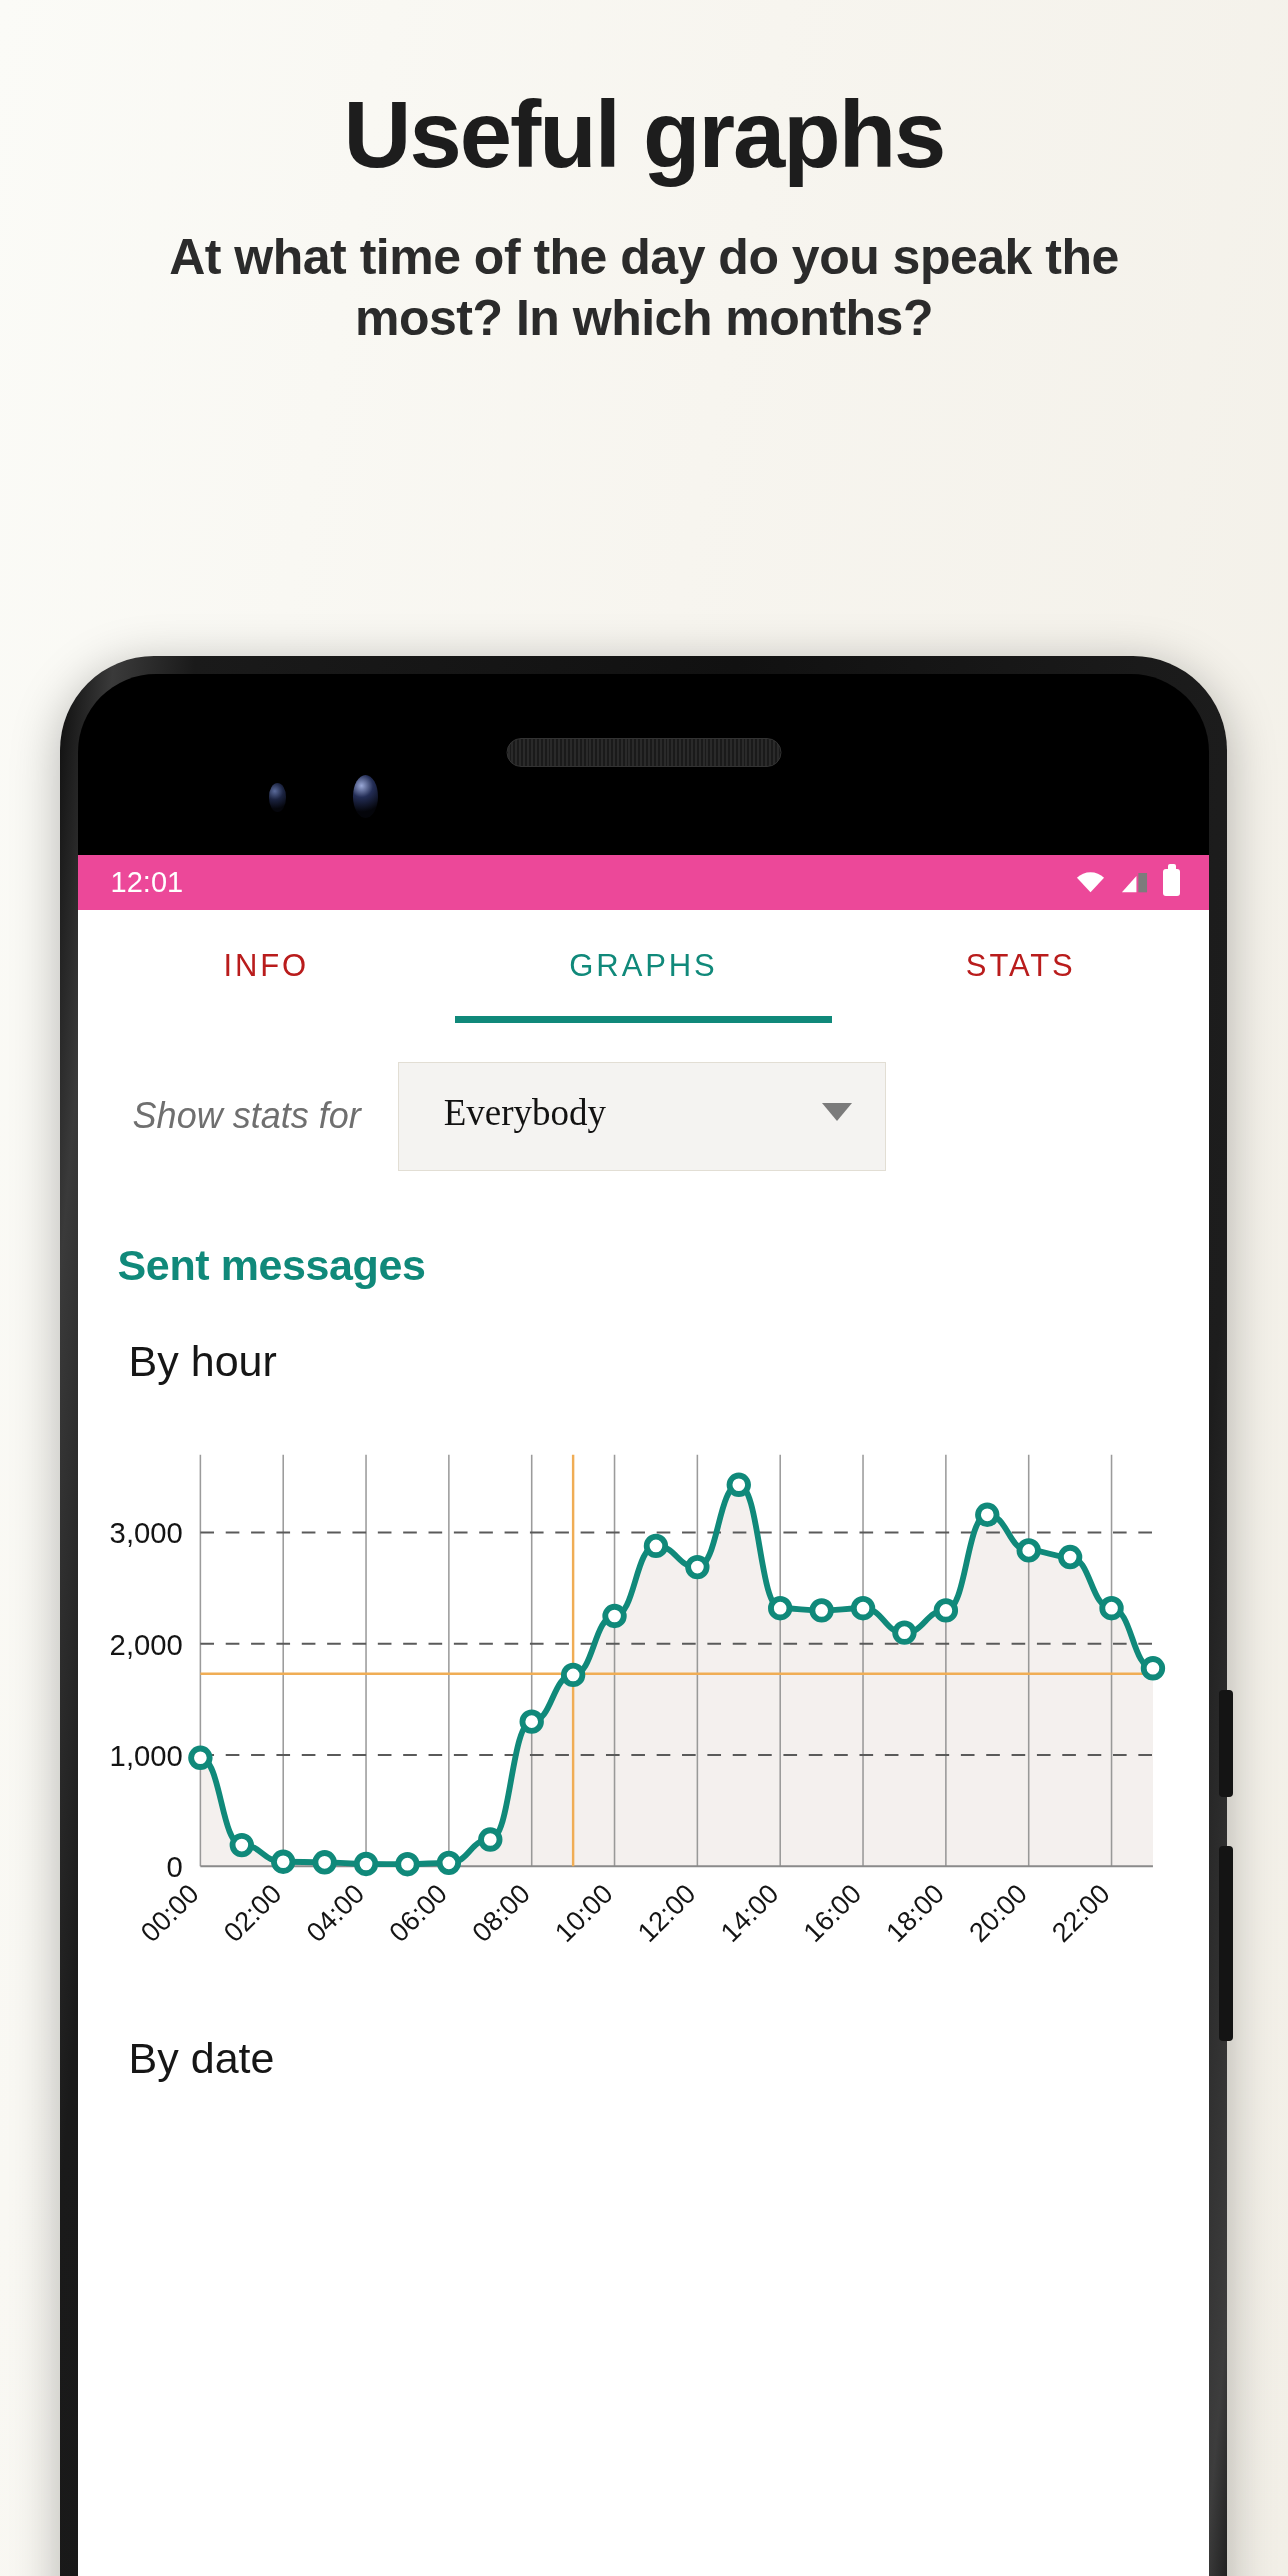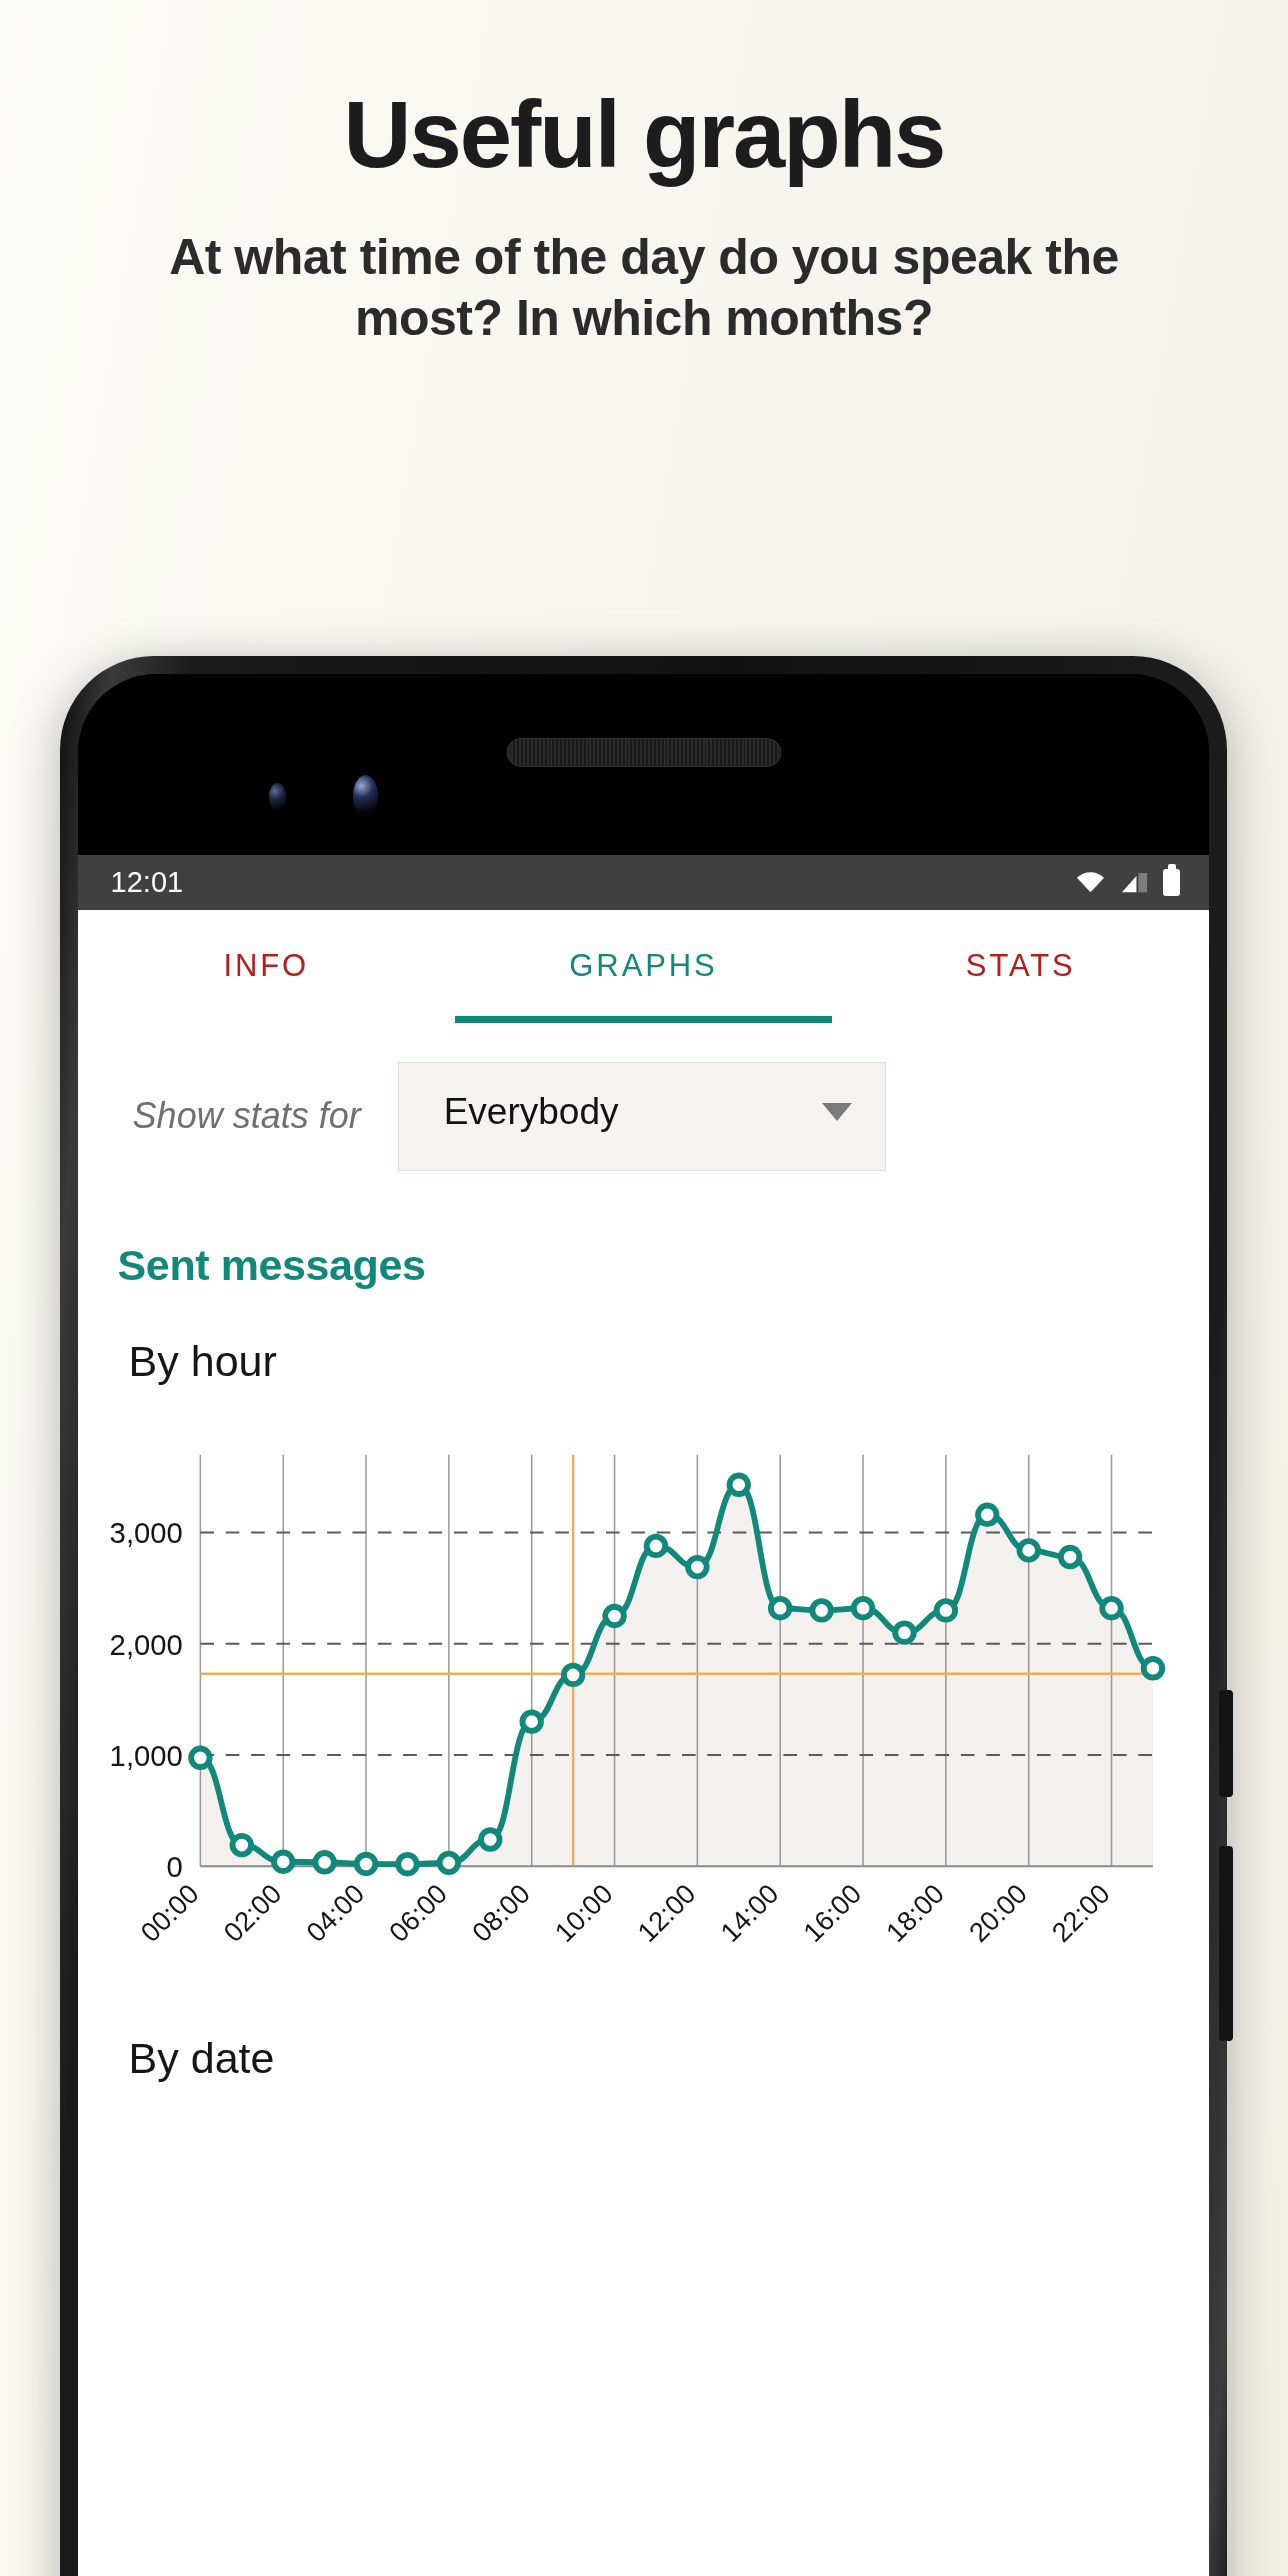--- a/index.html
+++ b/index.html
@@ -46,21 +46,21 @@
   .cam {
     position:absolute; border-radius:50%;
     background:radial-gradient(circle at 34% 28%,#5a6a9a 0%,#1b2340 36%,#05060c 75%);
   }
   .cam.a { left:191px; top:109px; width:17.6px; height:29px; }
   .cam.b { left:275px; top:101px; width:25px; height:43px;
     background:radial-gradient(circle at 34% 25%,#9aa8d6 0%,#232d55 32%,#04050a 72%); }
 
   
   .statusbar {
-    height:55px; background:#404040; display:flex; align-items:center;
+    height:55px; background:#ec4899; display:flex; align-items:center;
     justify-content:space-between; padding:0 29px 0 33px;
   }
   .clock { color:#fff; font-size:29px; font-weight:500; }
   .sysicons { display:flex; align-items:center; gap:13.7px; }
   .ic-wifi { width:31px; height:23.4px; }
   .ic-sig  { width:29px; height:23.4px; }
   .ic-bat  { width:17.6px; height:27px; background:#fff; border-radius:2.9px; position:relative; }
   .ic-bat::before { content:""; position:absolute; top:-4.9px; left:4.9px; width:7.8px; height:4.9px;
     background:#fff; border-radius:2px 2px 0 0; }
 
@@ -79,21 +79,21 @@
     height:6.8px; background:#10897a;
   }
 
   .filter-row {
     display:flex; align-items:center; padding:39px 0 0 55px; gap:37px;
   }
   .filter-label { font-size:36px; color:#6f6f6f; font-weight:500;font-style:italic; }
   .dropdown {
     width:488px; height:109px; background:#f4f3f1;
     border:1px solid #e2ded4; display:flex; align-items:center;
-    justify-content:space-between; padding:0 33px 8px 45px;
+    justify-content:space-between; padding:0 33px 8px 45px;font-family:Liberation Serif, serif;
   }
   .dropdown-value { font-size:37px; color:#121212; }
   .caret { width:0; height:0; border-left:15.6px solid transparent;
     border-right:15.6px solid transparent; border-top:18.5px solid #7b7b7b; }
 
   .h-section { font-size:43px; font-weight:bold; color:#10897a;
     padding:70px 0 0 40px; letter-spacing:-0.4px; }
   .h-sub { font-size:43px; color:#161616; padding:47px 0 0 51px; }
 
   

